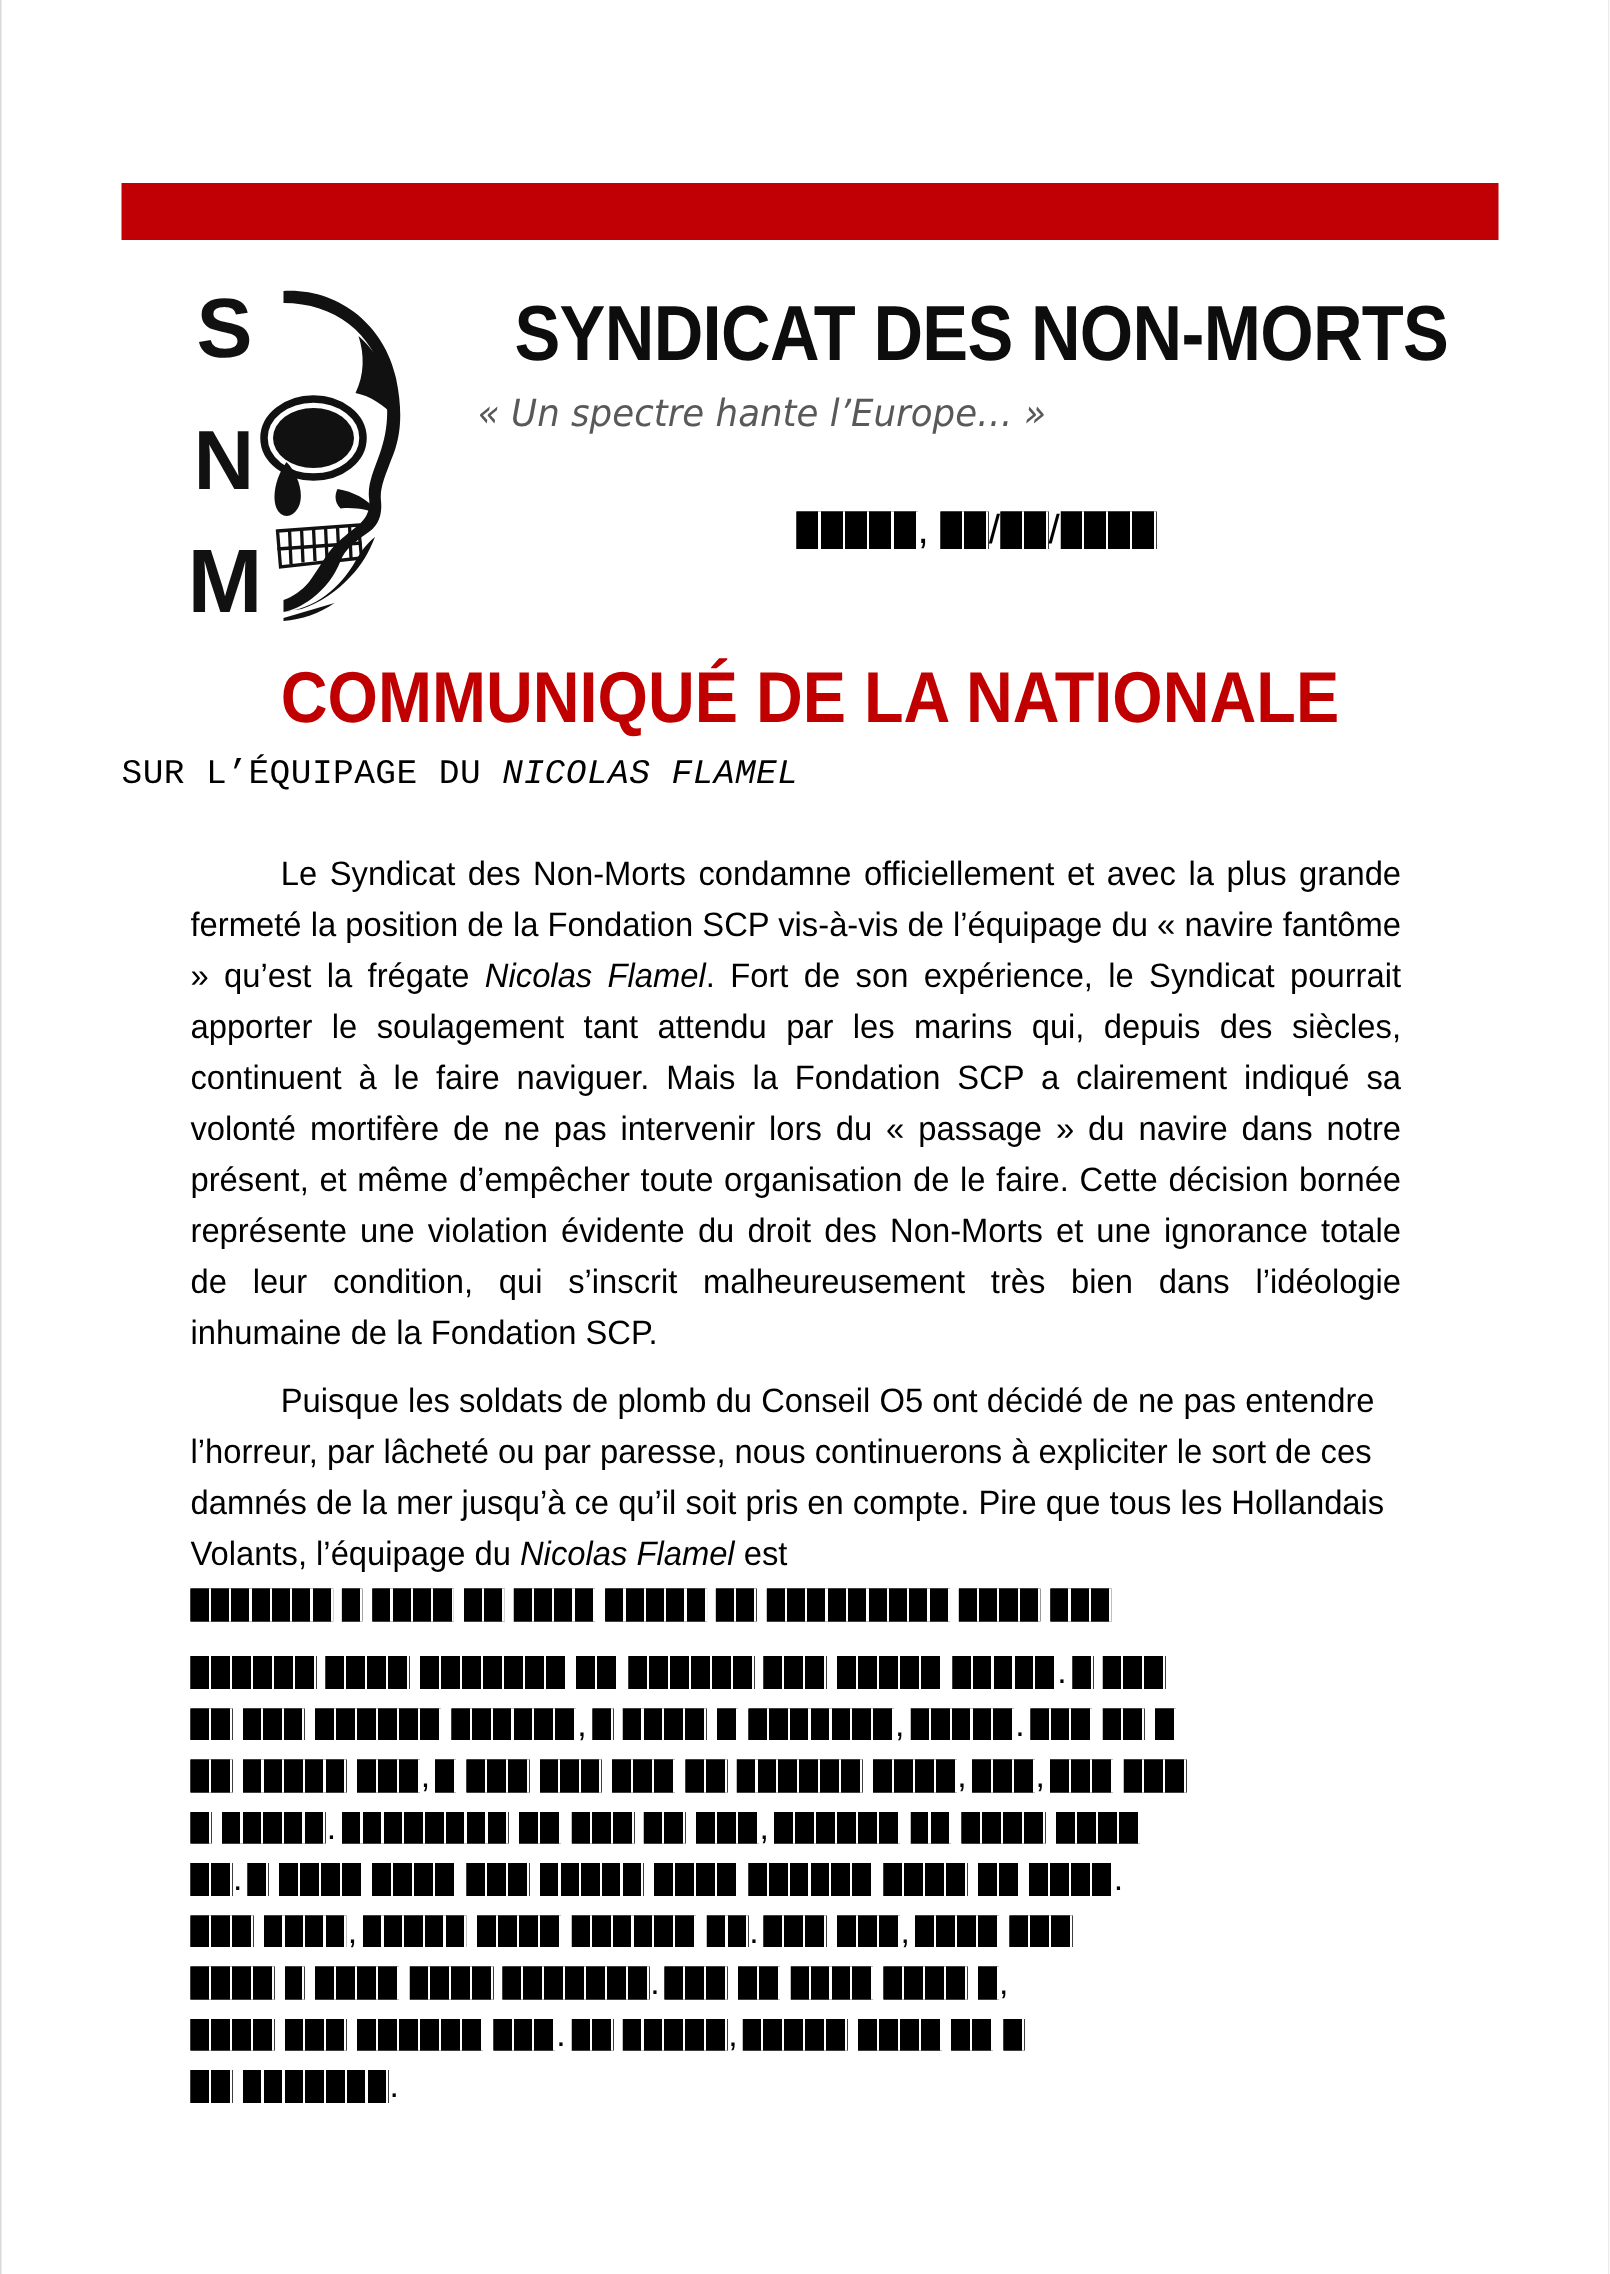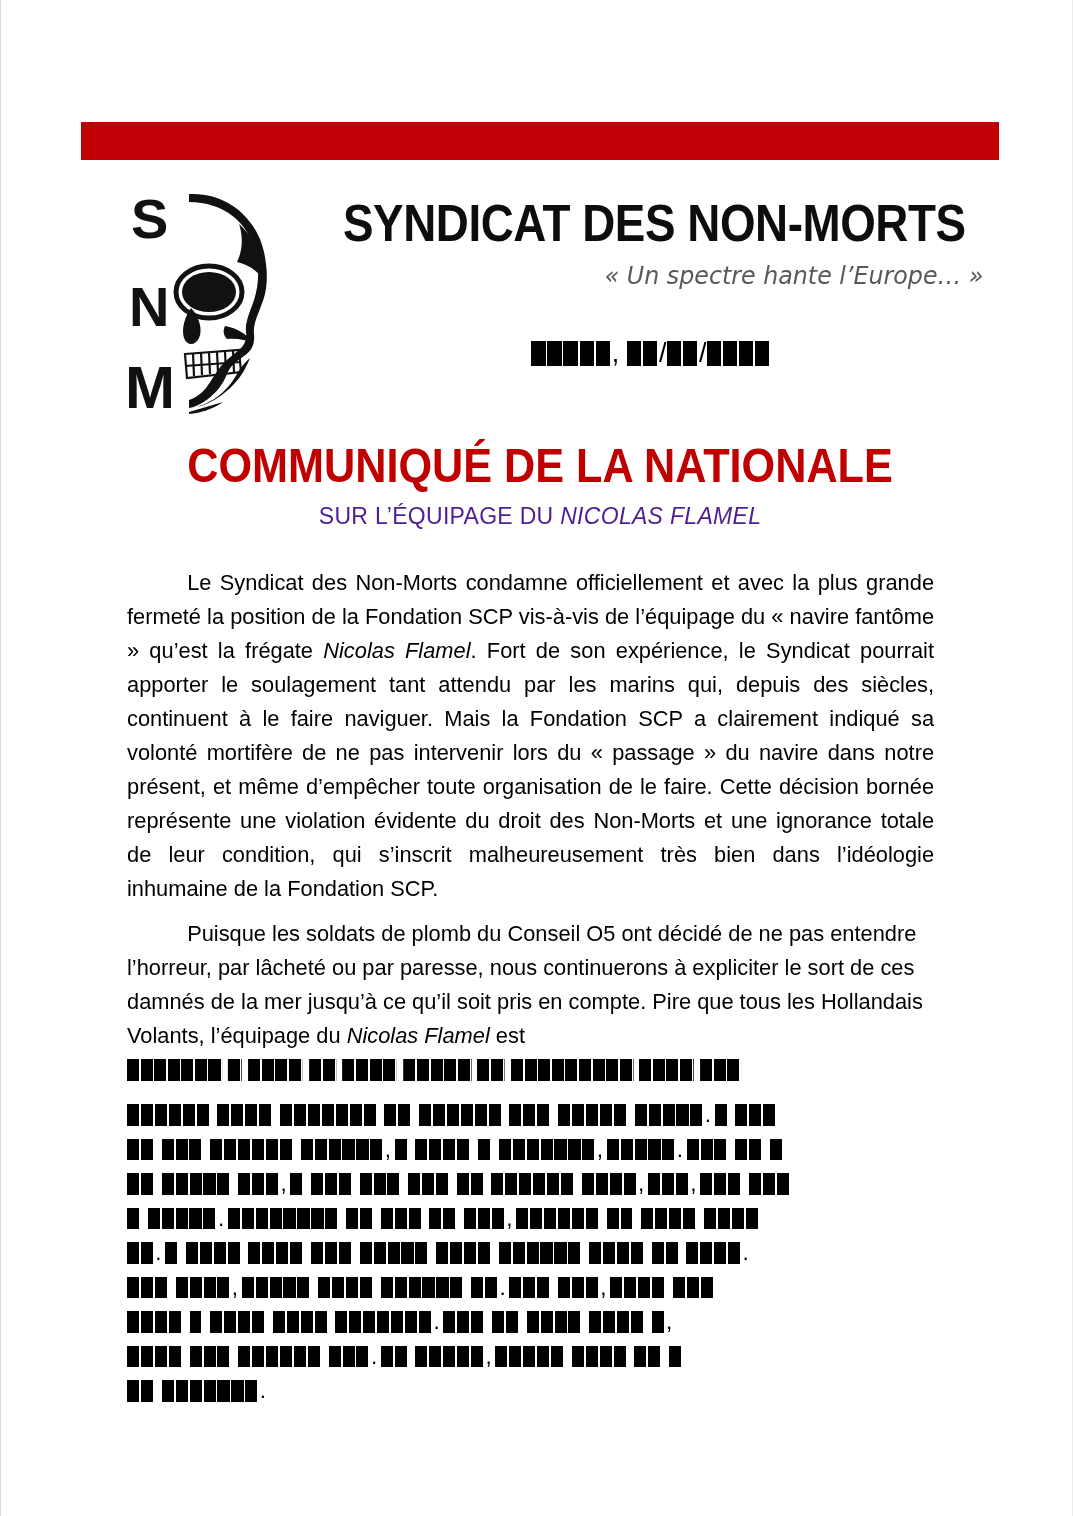--- a/index.html
+++ b/index.html
@@ -43,21 +43,21 @@
     height: 230px;
   }
   .logo svg { display: block; width: 100%; height: 100%; }
 
   
   .masthead {
     position: absolute;
     left: 300px;
     top: 196px;
     width: 700px;
-    text-align: right;
+    text-align: left;
   }
   .org-title {
     font-family: "Liberation Sans Narrow", "Liberation Sans", sans-serif;
     font-weight: bold;
     font-size: 52px;
     line-height: 1.05;
     letter-spacing: -0.5px;
     color: #0d0d0d;
     transform: scaleX(0.88);
     transform-origin: center top;
@@ -99,25 +99,24 @@
     color: #c00000;
     transform: scaleX(0.9);
     transform-origin: center top;
     white-space: nowrap;
   }
   .sub-title {
     position: absolute;
     left: 80px;
     top: 503px;
     width: 918px;
-    text-align: center;
-    font-family: Liberation Sans, sans-serif;
+    font-family: Liberation Mono, monospace;
     font-size: 23px;
     letter-spacing: 0.3px;
-    color: #4c1d95;
+    color: #000000;
   }
   .sub-title .ship {
     font-style: italic;
   }
 
   
   .body-block {
     position: absolute;
     left: 126px;
     top: 566px;

